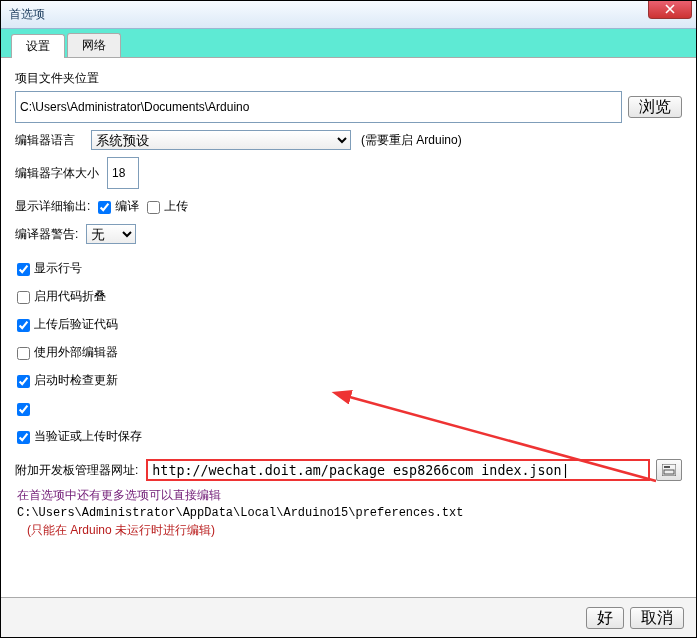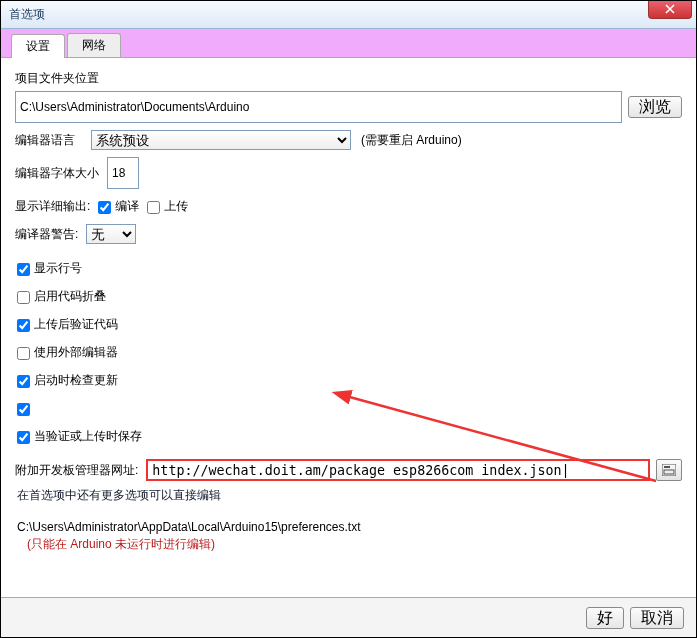--- a/index.html
+++ b/index.html
@@ -1,37 +1,37 @@
 <!DOCTYPE html>
 <html><head>
 <meta charset="utf-8">
 <style>
   * { box-sizing: border-box; }
   body { margin: 0; font-family: "Microsoft YaHei", SimSun, Arial, sans-serif; font-size: 12px; color: #000; background: #fff; }
   .window { width: 697px; height: 638px; border: 1px solid #000; position: relative; overflow: hidden; }
   .titlebar { height: 28px; background: linear-gradient(#f7fbff, #dce9f7); border-bottom: 1px solid #9db6d2; display: flex; align-items: center; padding-left: 8px; position: relative; color: #1a3a5c; }
   .close-btn { position: absolute; right: 4px; top: -2px; width: 44px; height: 20px; background: linear-gradient(#e67, #c33); border: 1px solid #933; border-top: none; border-radius: 0 0 4px 4px; display: flex; align-items: center; justify-content: center; color: #fff; font-size: 11px; cursor: pointer; }
-  .tabs { display: flex; padding: 4px 10px 0 10px; border-bottom: 1px solid #aaa; background: #f0abfc; text-align: right; }
+  .tabs { display: flex; padding: 4px 10px 0 10px; border-bottom: 1px solid #aaa; background: #5eead4; text-align: right; }
   .tab { padding: 3px 14px; border: 1px solid #aaa; border-bottom: none; margin-right: 2px; background: #eee; border-radius: 3px 3px 0 0; cursor: pointer; }
   .tab.active { background: #fff; position: relative; top: 1px; }
   .content { padding: 12px 14px 0 14px; height: 540px; overflow: hidden; }
   .row { display: flex; align-items: center; margin-bottom: 6px; min-height: 22px; }
   .lbl { white-space: nowrap; }
   .field { border: 1px solid #7f9db9; background: #fff; height: 32px; padding: 1px 4px; font-family: inherit; font-size: 12px; }
   .btn { height: 22px; padding: 0 10px; border: 1px solid #8a8a8a; background: linear-gradient(#fcfcfc,#e6e6e6); border-radius: 3px; cursor: pointer; font-family: inherit; font-size: 16px; }
   .select { border: 1px solid #7f9db9; height: 20px; background: linear-gradient(#fff,#eee); }
   .select-lang { width: 260px; }
   .folder-input { flex: 1; margin-right: 6px; }
   .right-note { margin-left: 10px; }
   .checkbox { margin: 0 4px 0 0; position: relative; top: 1px; }
   .chk-line { margin-left: 2px; }
   .url-box { flex: 1; height: 22px; border: 2px solid #e33; padding: 2px 4px; font-family: Consolas, monospace; background: #fff; }
   .small-btn { width: 26px; height: 22px; border: 1px solid #888; background: linear-gradient(#fcfcfc,#e3e3e3); margin-left: 6px; border-radius: 2px; cursor: pointer; display: flex; align-items: center; justify-content: center; }
-  .hint { color: #0f172a; margin: 6px 0 2px 2px; font-family: Liberation Mono, monospace; }
-  .path { font-family: Liberation Sans, sans-serif; margin: 16px 0 2px 2px; }
+  .hint { color: #701a75; margin: 6px 0 2px 2px; font-family: Liberation Mono, monospace; }
+  .path { font-family: Liberation Mono, monospace; margin: 2px 0 2px 2px; }
   .note { color: #b91c1c; margin: 2px 0 2px 12px; }
   .footer { position: absolute; bottom: 0; left: 0; right: 0; height: 40px; border-top: 1px solid #aaa; display: flex; align-items: center; justify-content: flex-end; padding: 0 12px; gap: 6px; background: #f4f4f4; }
   .watermark { position: absolute; bottom: 8px; left: 50%; transform: translateX(-50%); color: #cfcfcf; font-family: Arial; font-size: 15px; letter-spacing: 0.5px; pointer-events: none; }
   .arrow-svg { position: absolute; right: 30px; top: 150px; width: 340px; height: 340px; pointer-events: none; }
   .gap { display:inline-block; width:8px; }
 </style>
 </head>
 <body>
 <div class="window">
 

